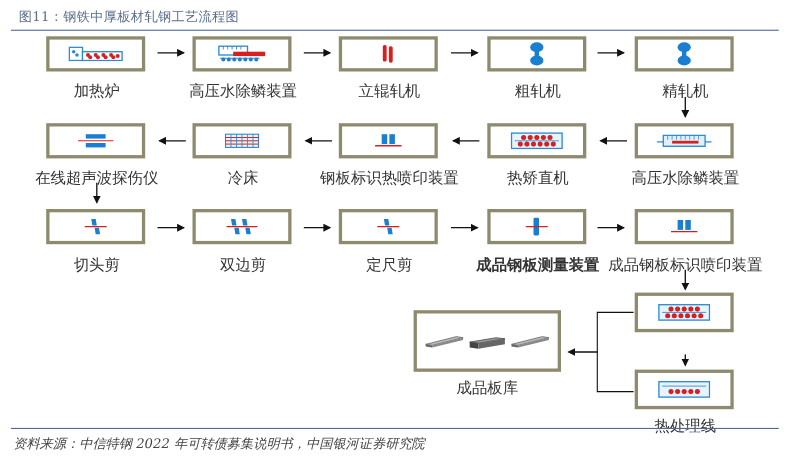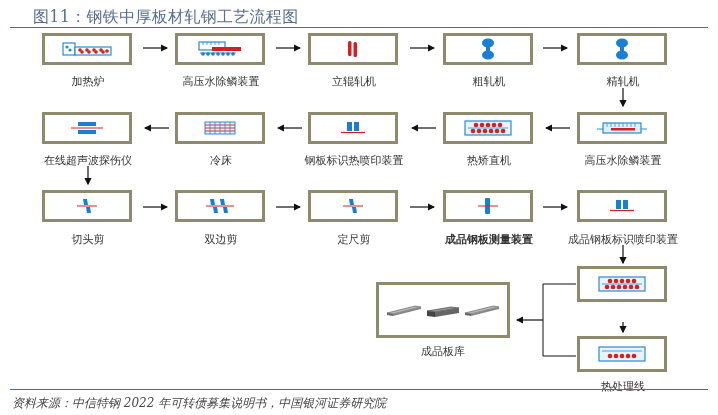--- a/index.html
+++ b/index.html
@@ -1,23 +1,23 @@
 <!DOCTYPE html>
 <html><head>
 <meta charset="utf-8">
 <style>
   html,body{margin:0;padding:0;background:#fff;}
   body{width:718px;height:415px;position:relative;overflow:hidden;font-family:"DejaVu Sans",sans-serif;}
-  .title{position:absolute;left:33px;top:7px;font-size:16px;color:#5a6e8c;font-family:"DejaVu Serif",serif;letter-spacing:0.3px;}
+  .title{position:absolute;left:17px;top:7px;font-size:12px;color:#5a6e8c;font-family:"DejaVu Serif",serif;letter-spacing:0.3px;}
   .topline{position:absolute;left:10px;right:10px;top:27px;height:1px;background:#4a6aa0;}
   .botline{position:absolute;left:10px;right:10px;top:389px;height:1px;background:#4a6aa0;}
   .source{position:absolute;left:12px;top:395px;font-size:12px;color:#444;font-style:italic;font-family:"DejaVu Serif",serif;}
   .box{position:absolute;width:90px;height:32px;border:3px solid #8e8a6e;background:#fff;box-sizing:border-box;}
   .box.big{width:134px;height:56px;}
-  .lbl{position:absolute;font-size:11px;color:#333;text-align:center;width:140px;margin-left:-70px;white-space:nowrap;}
+  .lbl{position:absolute;font-size:14px;color:#333;text-align:center;width:140px;margin-left:-70px;white-space:nowrap;}
   .arrow{position:absolute;}
   .icon{position:absolute;left:50%;top:50%;transform:translate(-50%,-50%);}
   svg{display:block;}
 </style>
 </head>
 <body>
 
 <div class="title">图11：钢铁中厚板材轧钢工艺流程图</div>
 <div class="topline"></div>
 

